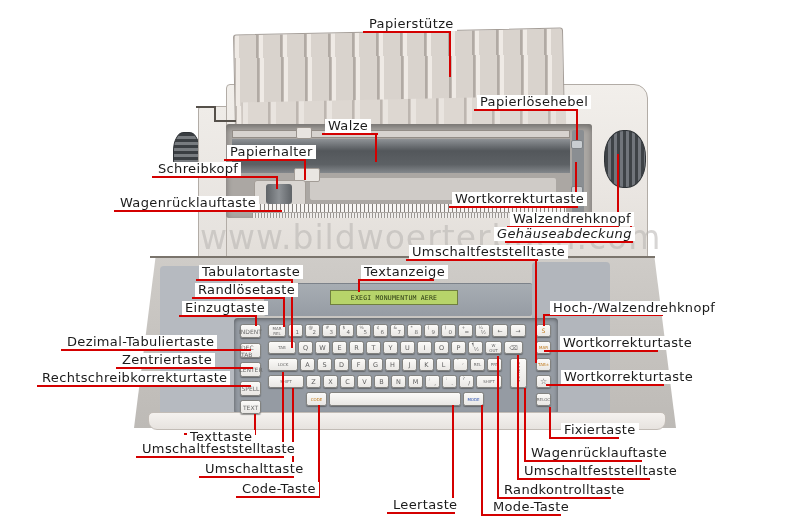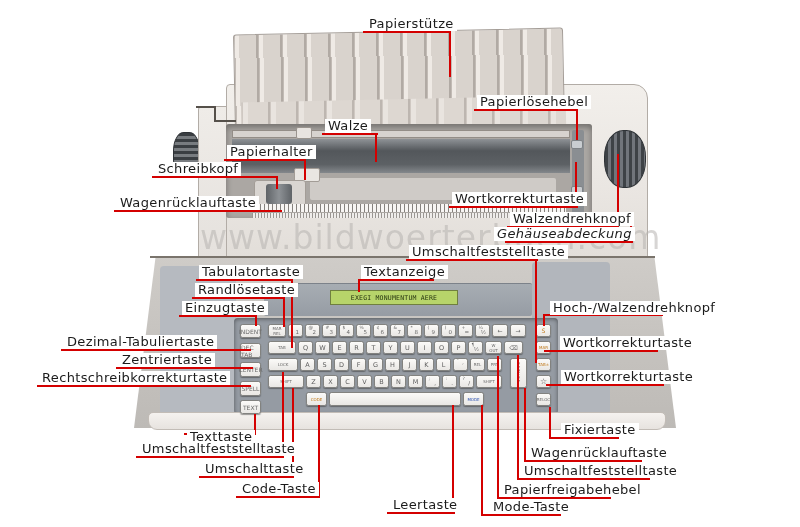--- a/index.html
+++ b/index.html
@@ -311,21 +311,21 @@
       <div class="lline" style="left: 318px; top: 405px; width: 2px; height: 91px; background: rgb(212, 0, 0);"></div>
       <div class="lbl" style="left: 239px; top: 482px; color: rgb(27, 27, 27);">Code-Taste</div>
       <div class="lline" style="left: 387px; top: 512px; width: 68px; height: 2px; background: rgb(212, 0, 0);"></div>
       <div class="lline" style="left: 452px; top: 405px; width: 2px; height: 107px; background: rgb(212, 0, 0);"></div>
       <div class="lbl" style="left: 390px; top: 498px; color: rgb(27, 27, 27);">Leertaste</div>
       <div class="lline" style="left: 481px; top: 514px; width: 80px; height: 2px; background: rgb(212, 0, 0);"></div>
       <div class="lline" style="left: 481px; top: 405px; width: 2px; height: 109px; background: rgb(212, 0, 0);"></div>
       <div class="lbl" style="left: 490px; top: 500px; color: rgb(27, 27, 27);">Mode-Taste</div>
       <div class="lline" style="left: 497px; top: 497px; width: 114px; height: 2px; background: rgb(212, 0, 0);"></div>
       <div class="lline" style="left: 497px; top: 356px; width: 2px; height: 141px; background: rgb(212, 0, 0);"></div>
-      <div class="lbl" style="left: 501px; top: 483px; color: rgb(27, 27, 27);">Papierfreigabehebel</div>
+      <div class="lbl" style="left: 501px; top: 483px; color: rgb(27, 27, 27);">Randkontrolltaste</div>
       <div class="lline" style="left: 517px; top: 478px; width: 133px; height: 2px; background: rgb(212, 0, 0);"></div>
       <div class="lline" style="left: 517px; top: 355px; width: 2px; height: 123px; background: rgb(212, 0, 0);"></div>
       <div class="lbl" style="left: 521px; top: 464px; color: rgb(27, 27, 27);">Umschaltfeststelltaste</div>
       <div class="lline" style="left: 524px; top: 460px; width: 118px; height: 2px; background: rgb(212, 0, 0);"></div>
       <div class="lline" style="left: 524px; top: 388px; width: 2px; height: 72px; background: rgb(212, 0, 0);"></div>
       <div class="lbl" style="left: 528px; top: 446px; color: rgb(27, 27, 27);">Wagenrücklauftaste</div>
       <div class="lline" style="left: 549px; top: 437px; width: 70px; height: 2px; background: rgb(212, 0, 0);"></div>
       <div class="lline" style="left: 549px; top: 407px; width: 2px; height: 30px; background: rgb(212, 0, 0);"></div>
       <div class="lbl" style="left: 561px; top: 423px; color: rgb(27, 27, 27);">Fixiertaste</div>
     </div>

